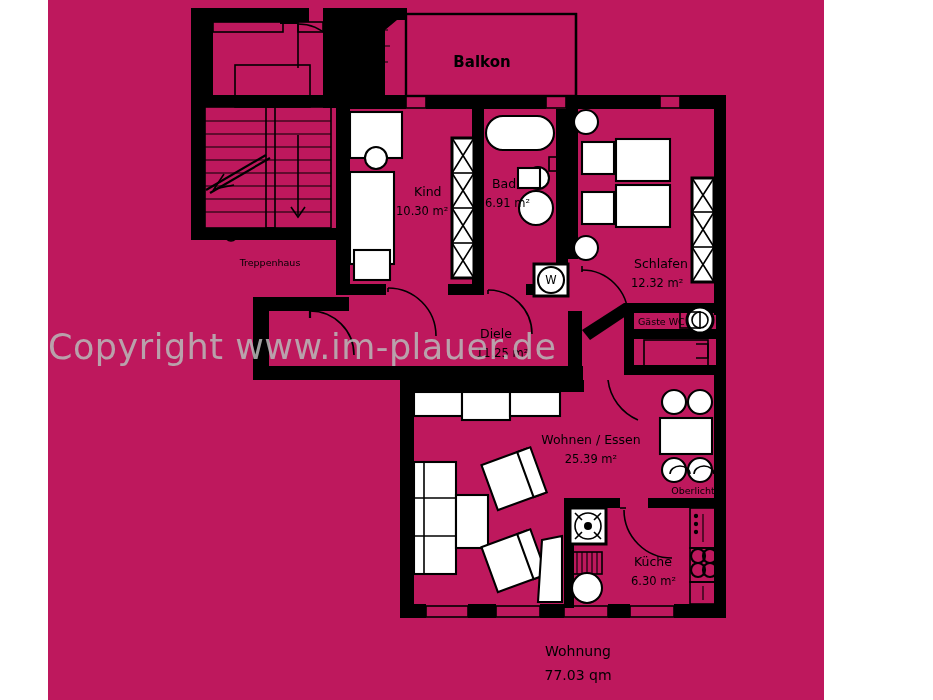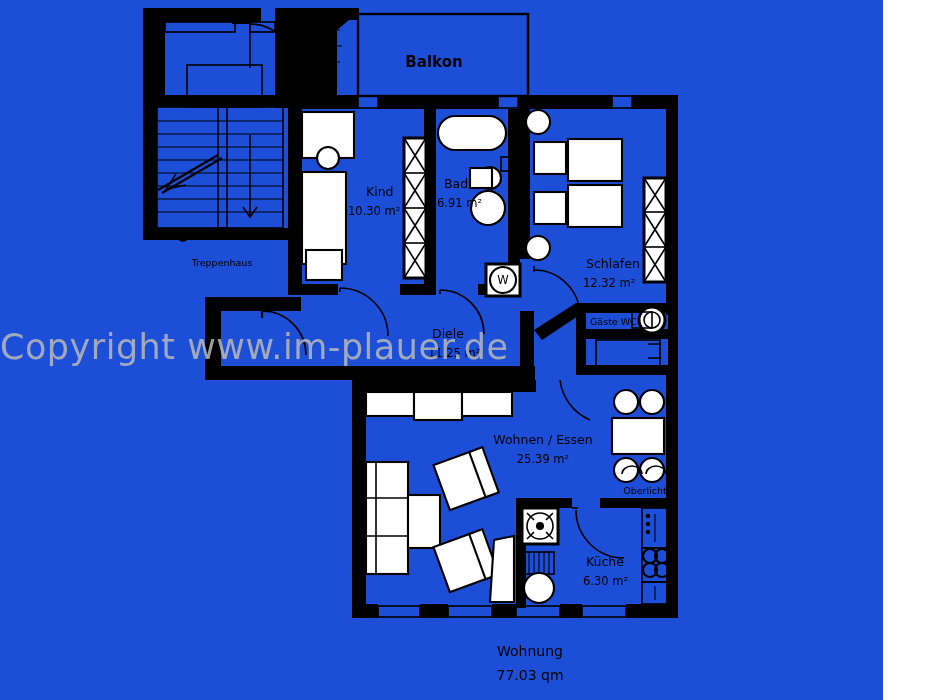--- a/index.html
+++ b/index.html
@@ -1,18 +1,18 @@
 <!DOCTYPE html>
 <html><head>
 <meta charset="utf-8">
 <title>Floor Plan</title>
 <style>
   html,body{margin:0;padding:0;background:#ffffff;}
   body{font-family:"DejaVu Sans","Liberation Sans",sans-serif;}
-  #stage{position:relative;width:883px;height:700px;background:#1d4ed8;overflow:hidden;}
+  #stage{position:relative;width:776px;height:700px;background:#be185d;overflow:hidden;margin-left:48px;}
   svg#plan{position:absolute;left:0;top:0;width:933px;height:700px;}
   .wall{fill:#000000;}
   .thin{fill:none;stroke:#000000;stroke-width:1.6;}
   .thin2{fill:none;stroke:#000000;stroke-width:2.2;}
   .hair{fill:none;stroke:#000000;stroke-width:1.1;}
   .furn{fill:#ffffff;stroke:#000000;stroke-width:2.1;}
   .furnb{fill:#ffffff;stroke:#000000;stroke-width:3;}
   .swing{fill:none;stroke:#000000;stroke-width:1.6;}
   .lbl{font-family:"DejaVu Sans","Liberation Sans",sans-serif;fill:#000;}
   .room-name{font-size:12.5px;}

